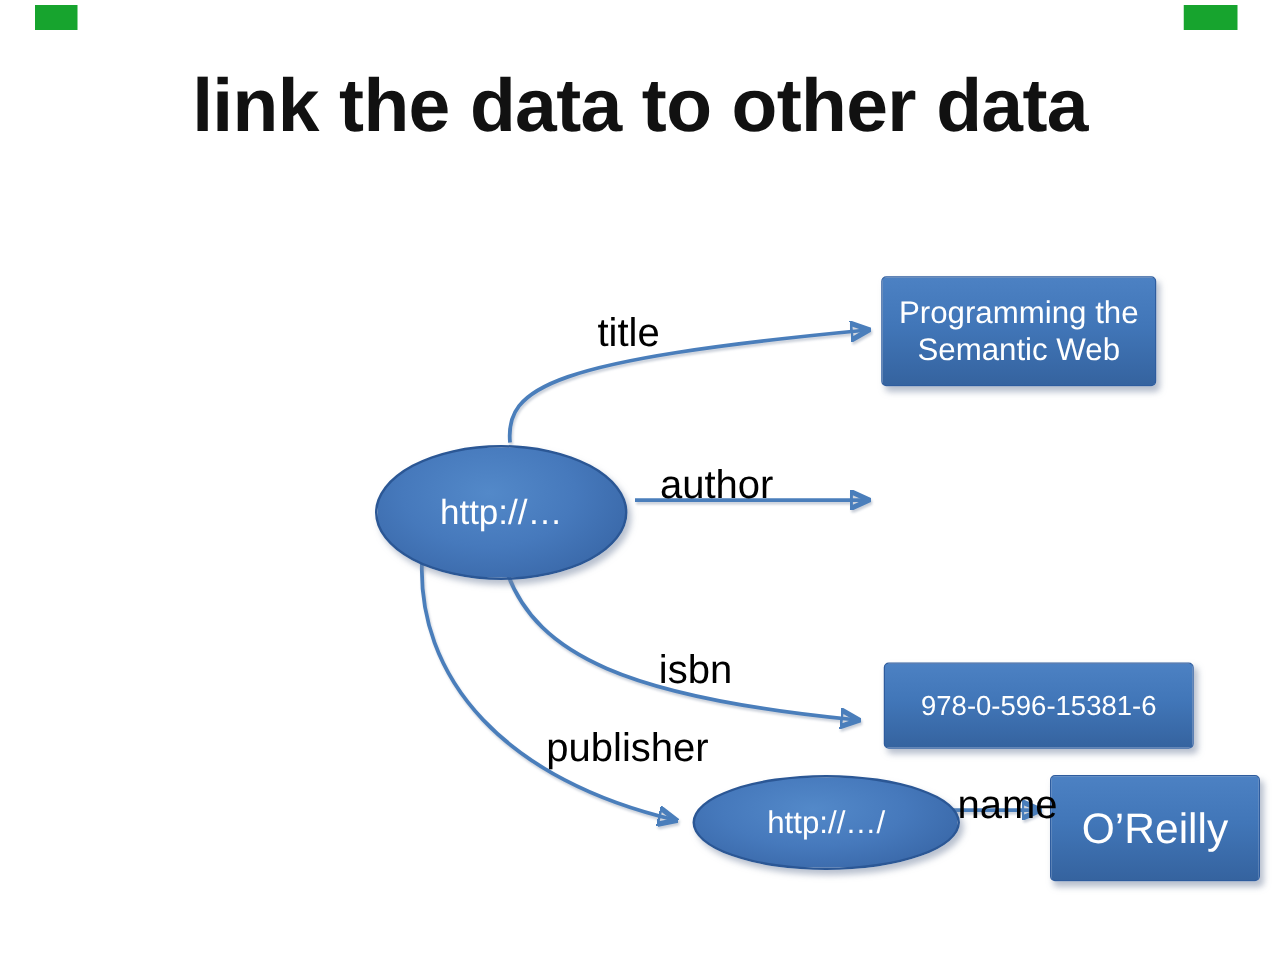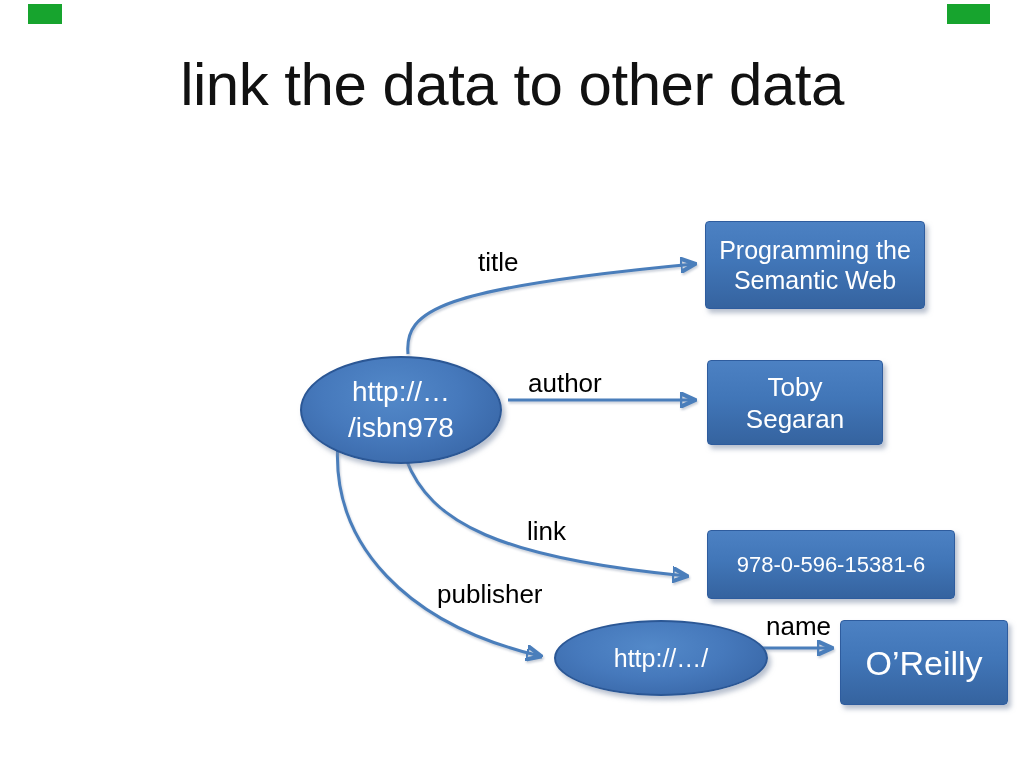--- a/index.html
+++ b/index.html
@@ -10,21 +10,21 @@
   .slide{position:absolute;inset:0;width:1024px;height:768px;background:#ffffff;}
 
   
   .accent{position:absolute;background:#17a42e;}
   .accent.left{left:28px;top:4px;width:34px;height:20px;}
   .accent.right{left:947px;top:4px;width:43px;height:20px;}
 
   
   .slide-title{
     position:absolute;left:0;right:0;top:50px;text-align:center;
-    font-size:60px;letter-spacing:-0.5px;color:#111111;font-weight:400;
+    font-size:60px;letter-spacing:-0.5px;color:#111111;font-weight:700;
   }
 
   
   svg.connectors{
     position:absolute;left:0;top:0;width:1024px;height:768px;
     filter:drop-shadow(1px 2px 1px rgba(120,135,160,0.40));
   }
   svg.connectors path{fill:none;stroke:#4a7ebb;stroke-width:3;}
 
   
@@ -43,26 +43,26 @@
   }
 
   .node-isbn-resource{left:300px;top:356px;width:198px;height:104px;font-size:28px;line-height:36px;}
   .node-book-title{left:705px;top:221px;width:218px;height:86px;font-size:25px;line-height:30px;}
   .node-author{left:707px;top:360px;width:174px;height:83px;font-size:26px;line-height:32px;}
   .node-isbn-value{left:707px;top:530px;width:246px;height:67px;font-size:22px;line-height:30px;}
   .node-publisher-resource{left:554px;top:620px;width:210px;height:72px;font-size:25px;line-height:30px;}
   .node-publisher-name{left:840px;top:620px;width:166px;height:83px;font-size:34px;line-height:30px;}
 
   
-  .edge-label{position:absolute;color:#000000;font-size:26px;line-height:1.15;}
+  .edge-label{position:absolute;color:#000000;font-size:32px;line-height:1.15;}
   .edge-label.title{left:478px;top:248px;}
   .edge-label.author{left:528px;top:369px;}
   .edge-label.isbn{left:527px;top:517px;}
   .edge-label.publisher{left:437px;top:580px;}
-  .edge-label.name{left:766px;top:612px;}
+  .edge-label.name{left:766px;top:625px;}
 </style>
 </head>
 <body>
 
 <div class="slide">
 
   <div class="accent left"></div>
   <div class="accent right"></div>
 
   <div class="slide-title">link the data to other data</div>
@@ -75,44 +75,39 @@
     </defs>
     <path d="M408,354 C404,310 440,288 694,264" marker-end="url(#ah)"></path>
     <path d="M508,400 L694,400" marker-end="url(#ah)"></path>
     <path d="M406,459 C430,523 500,558 686,576" marker-end="url(#ah)"></path>
     <path d="M338,441 C330,545 408,625 540,656" marker-end="url(#ah)"></path>
     <path d="M758,648 L831,648" marker-end="url(#ah)"></path>
   </svg>
 
   <div class="node ellipse node-isbn-resource">
     <span>http://…</span>
-    <span>/isbn978</span>
   </div>
 
   <div class="node rect node-book-title">
     <span>Programming the</span>
     <span>Semantic Web</span>
   </div>
 
-  <div class="node rect node-author">
-    <span>Toby</span>
-    <span>Segaran</span>
-  </div>
 
   <div class="node rect node-isbn-value">
     <span>978-0-596-15381-6</span>
   </div>
 
   <div class="node ellipse node-publisher-resource">
     <span>http://…/</span>
   </div>
 
   <div class="node rect node-publisher-name">
     <span>O’Reilly</span>
   </div>
 
   <div class="edge-label title">title</div>
   <div class="edge-label author">author</div>
-  <div class="edge-label isbn">link</div>
+  <div class="edge-label isbn">isbn</div>
   <div class="edge-label publisher">publisher</div>
   <div class="edge-label name">name</div>
 
 </div>
 
 </body></html>

